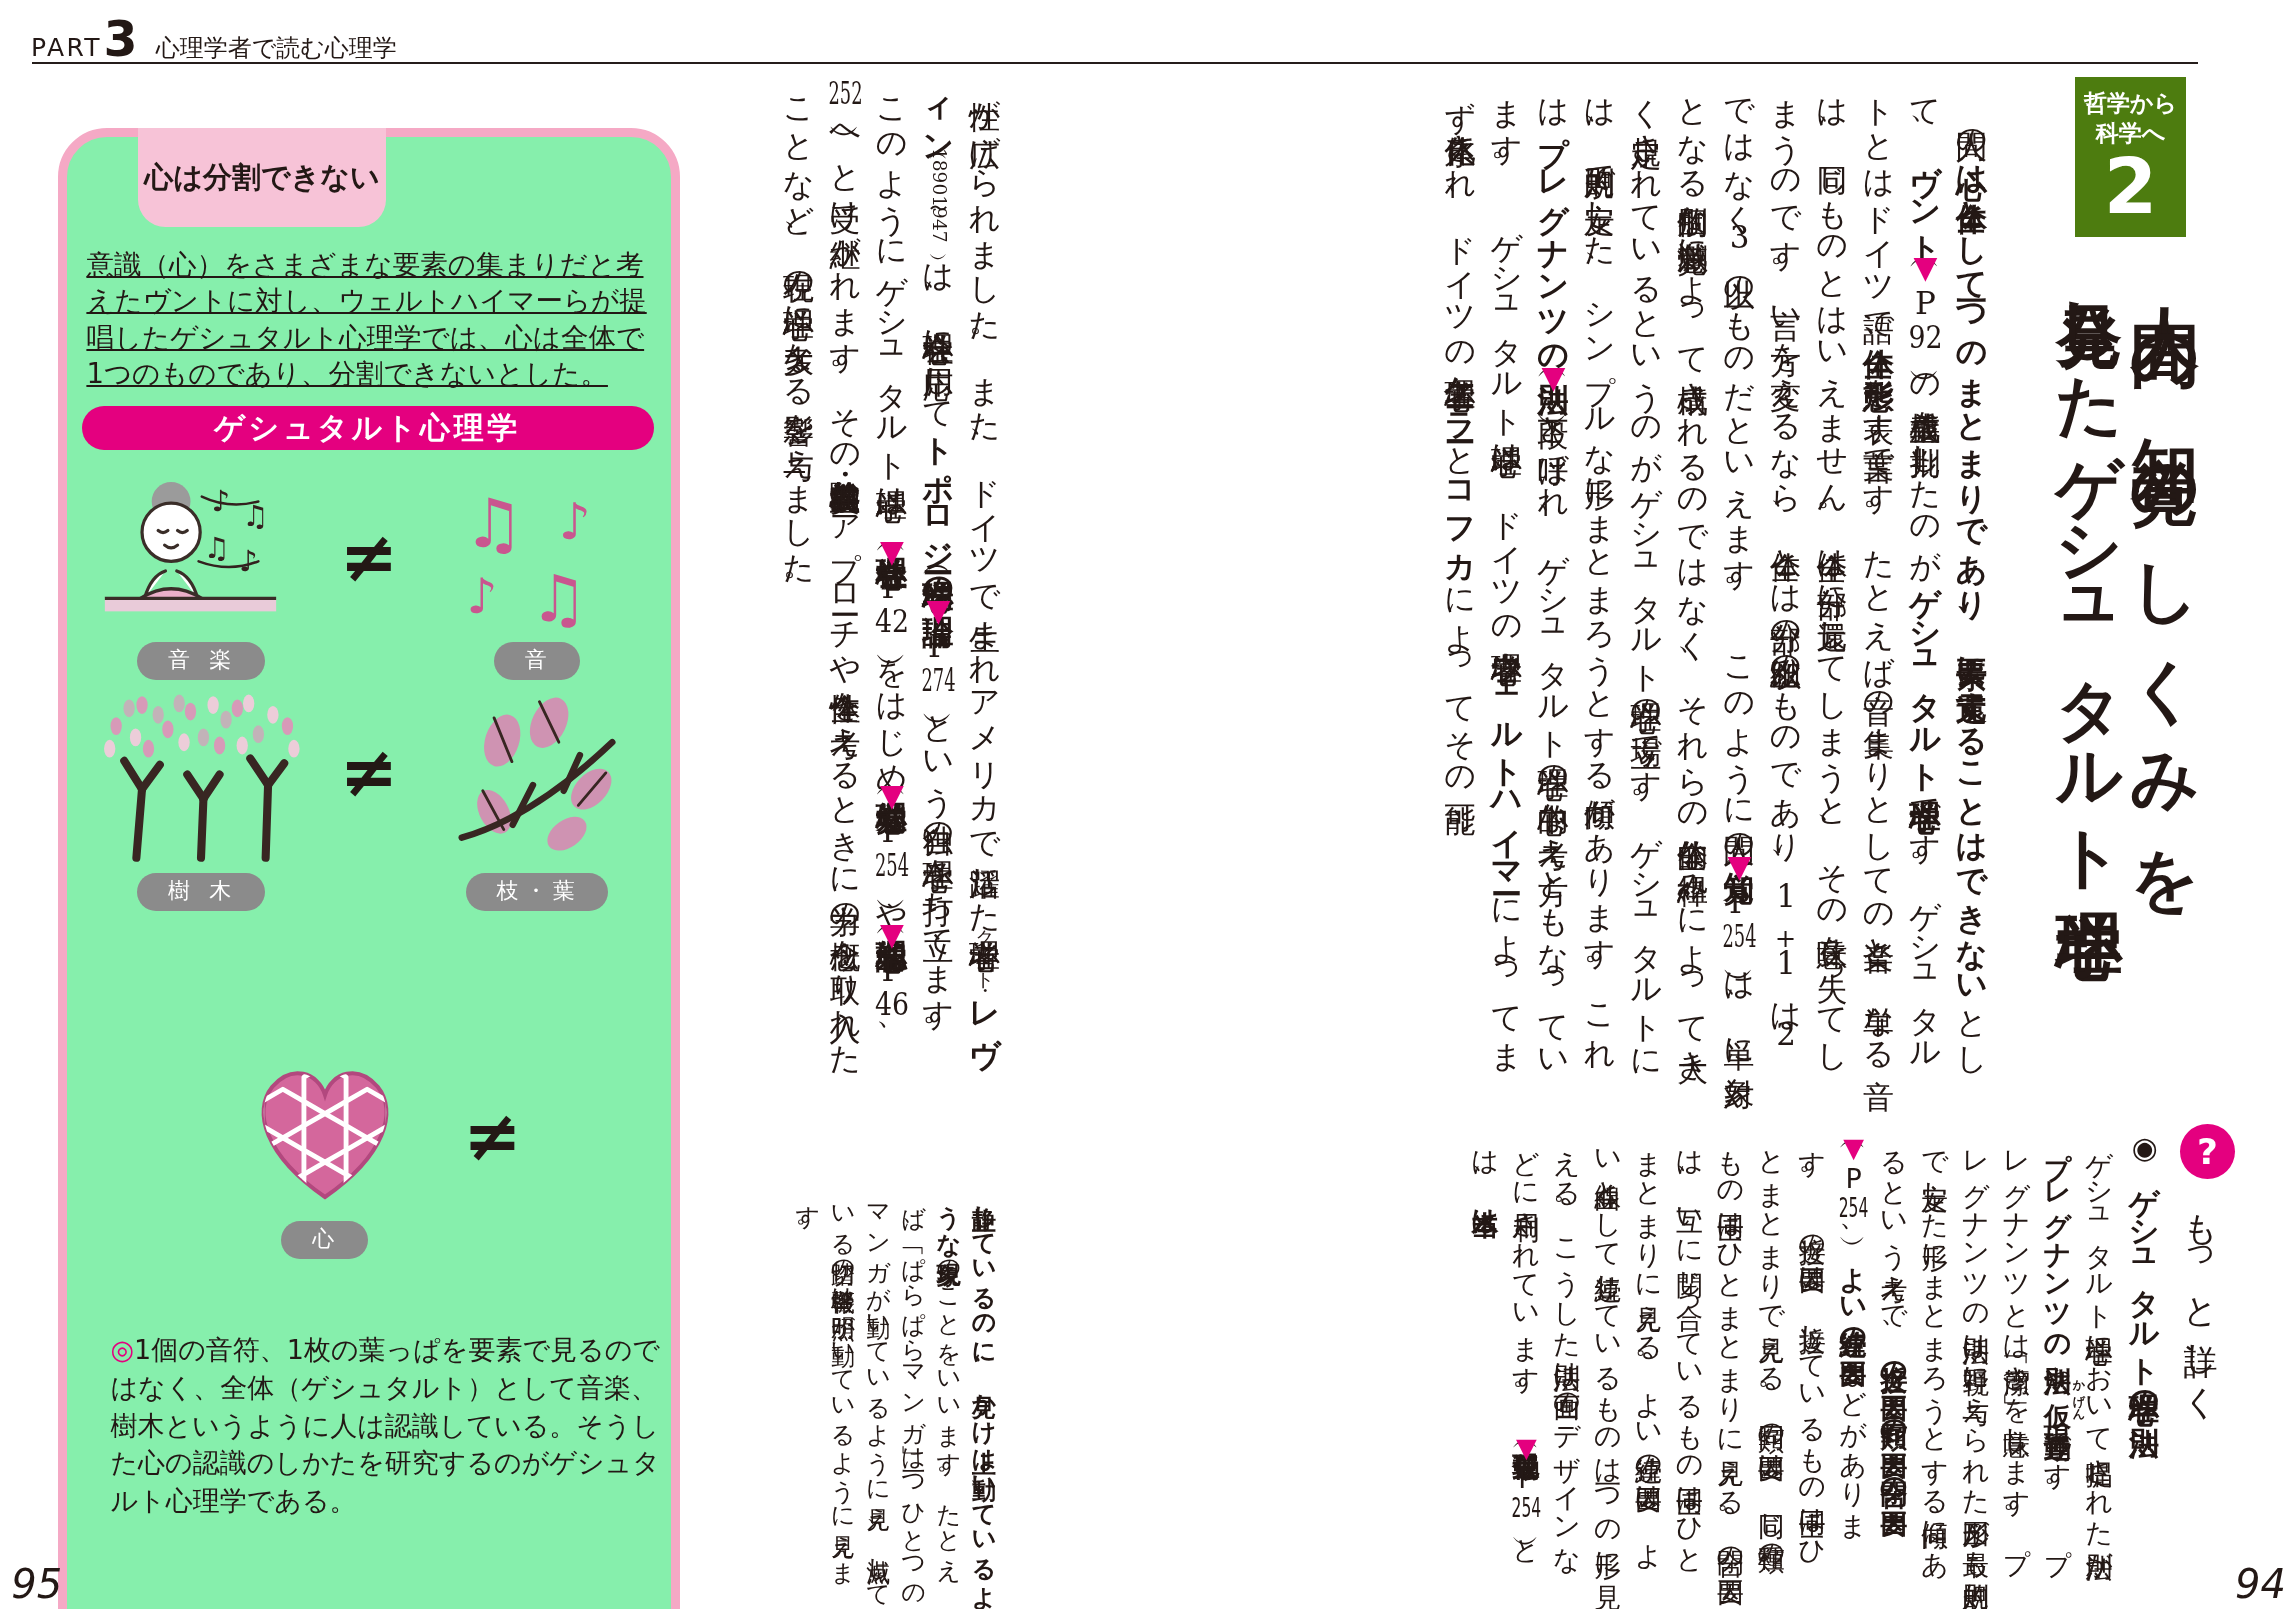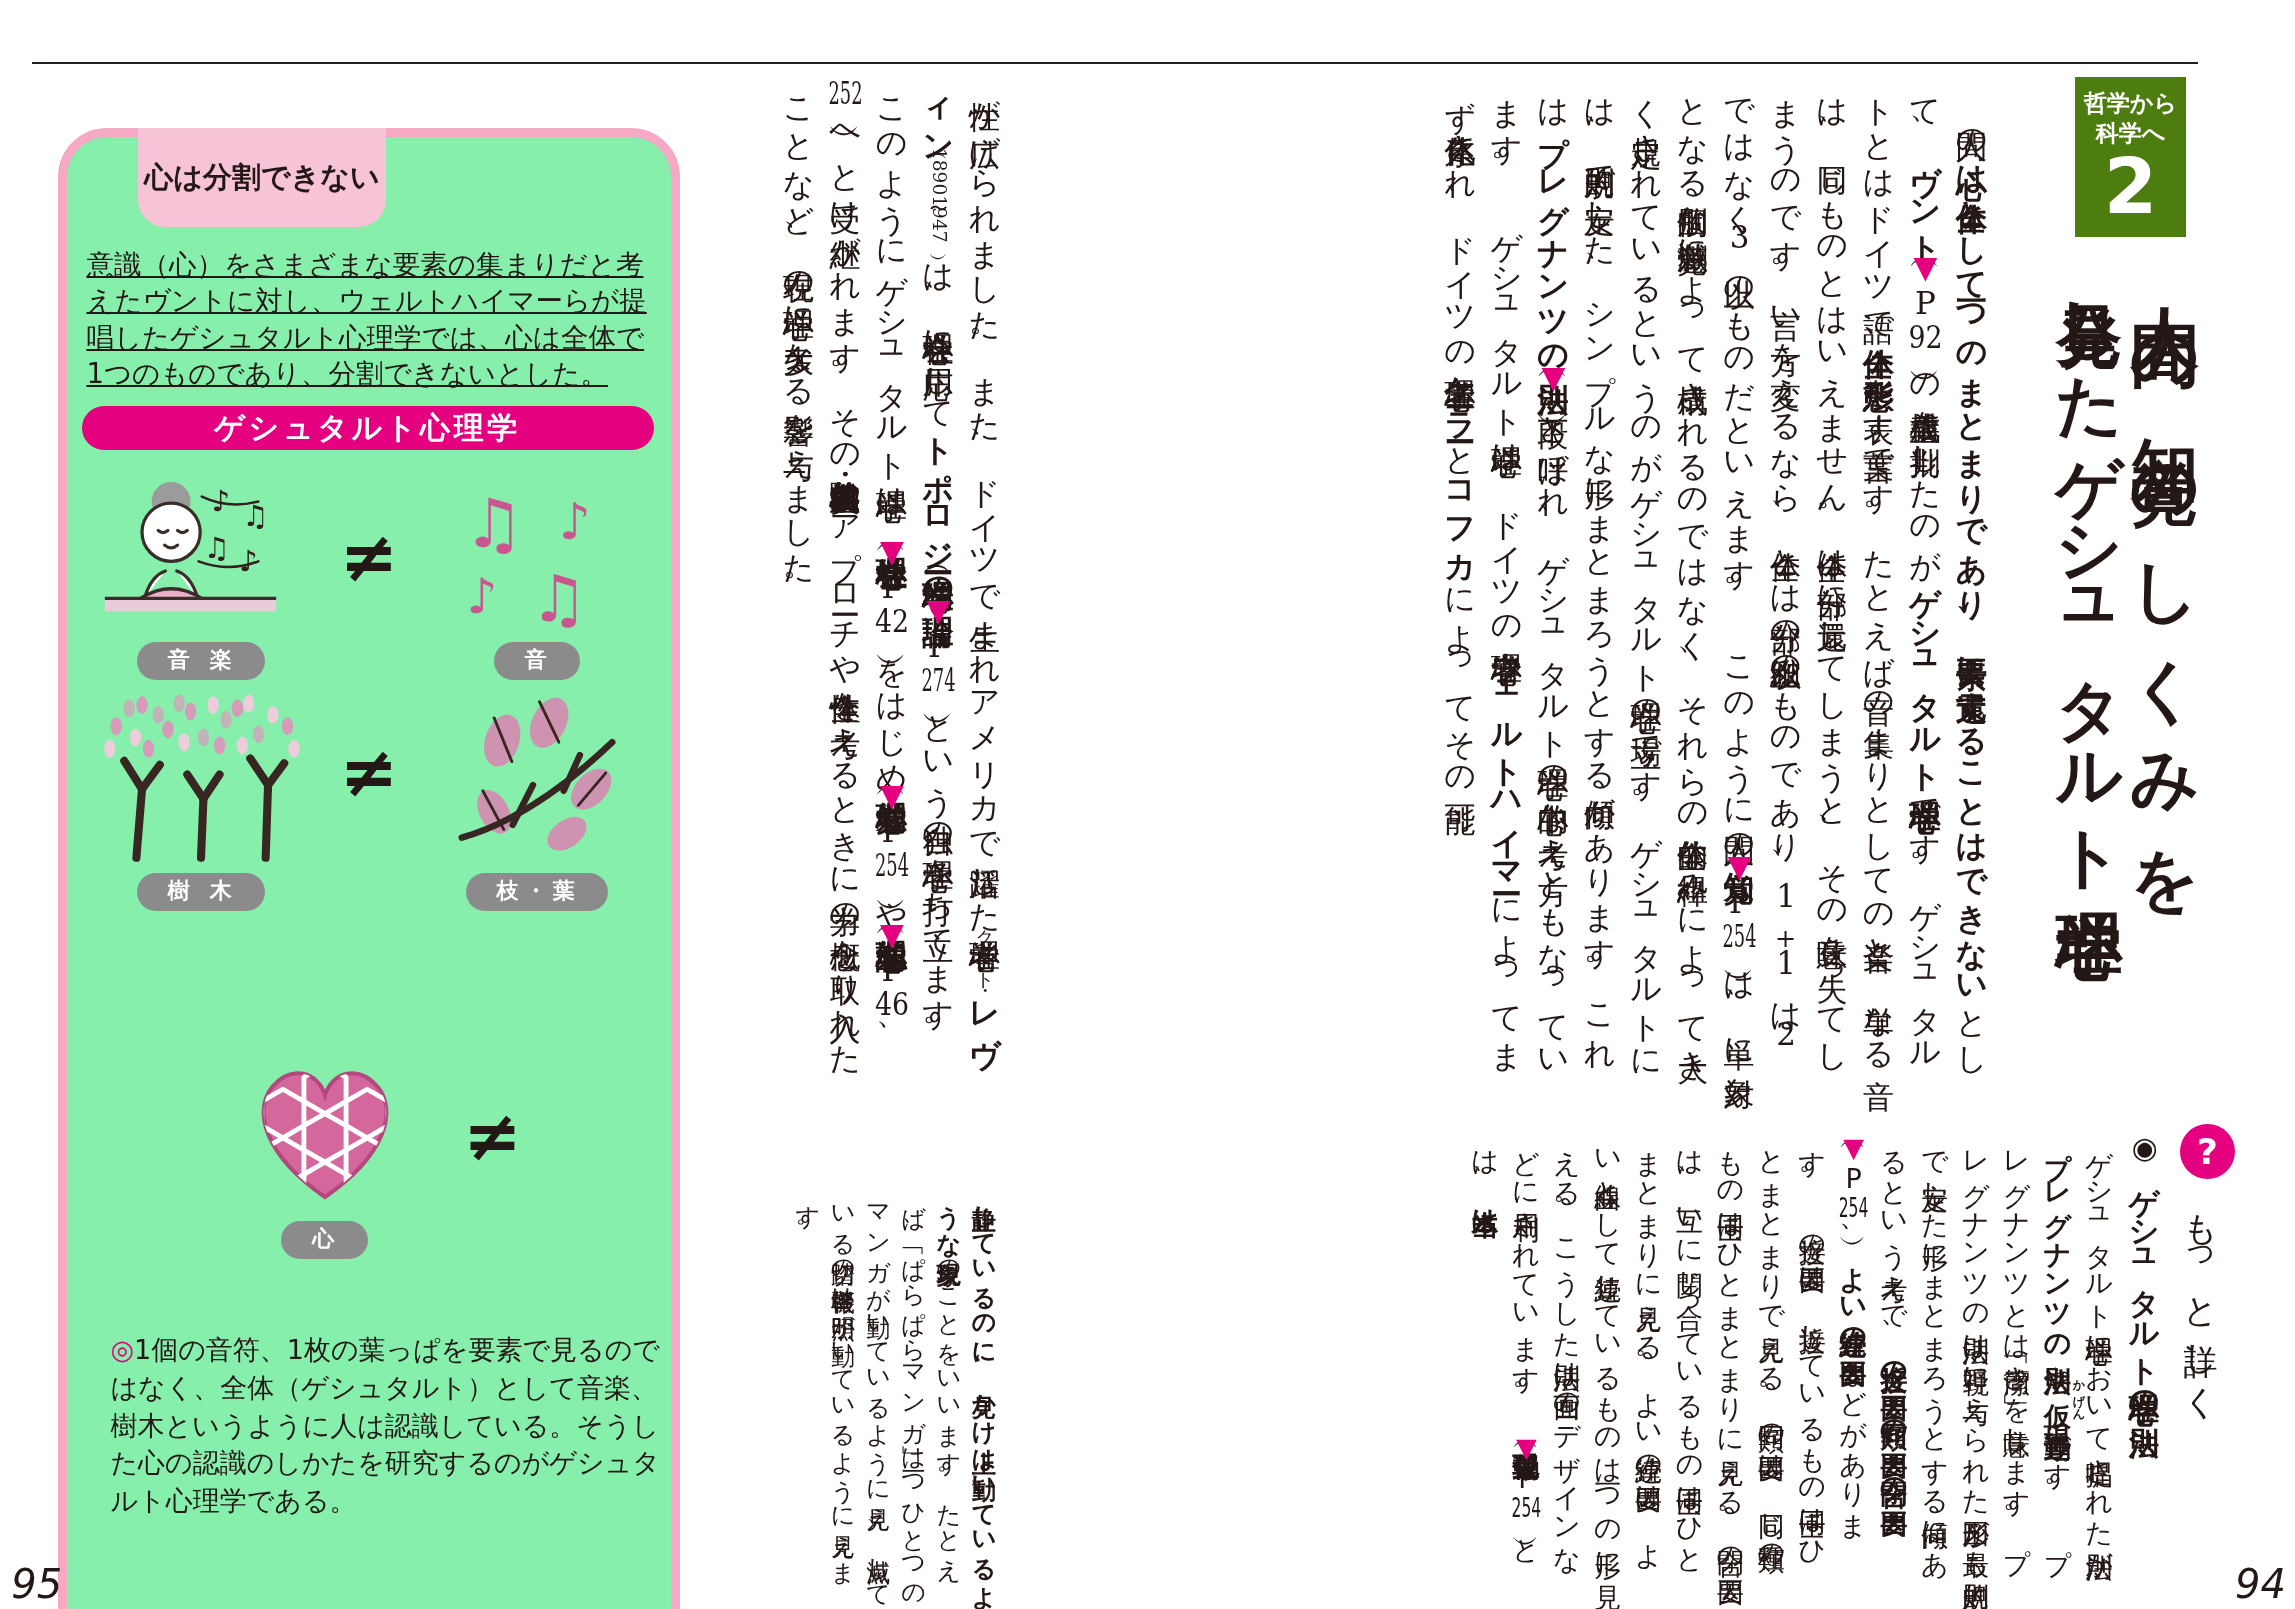--- a/index.html
+++ b/index.html
@@ -52,29 +52,34 @@
        font-size:29px;font-weight:700;}
   .box .intro{position:absolute;left:19.4px;top:109px;width:567px;font-size:27.5px;line-height:1.32;text-decoration:underline;}
   .box .banner{position:absolute;left:14.6px;top:269px;width:572px;height:44px;border-radius:22px;
        background:#e4007f;color:#fff;font-size:30px;font-weight:700;letter-spacing:0.12em;
        display:flex;align-items:center;justify-content:center;}
   .irow{position:absolute;left:0;width:604px;display:flex;justify-content:center;align-items:flex-start;}
   .row1{top:340px;} .row2{top:555px;} .row3{top:919px;}
   .cell{width:247px;display:flex;flex-direction:column;align-items:center;}
   .neq{width:89px;text-align:center;font-size:70px;font-weight:700;padding-top:39px;}
   .pill{margin-top:11.3px;background:#8b8b8b;color:#fff;font-size:22px;letter-spacing:0.28em;
-        padding:3.2px 27.5px 4.9px 31px;border-radius:19.4px;white-space:nowrap;font-weight:bold;}
+        padding:3.2px 27.5px 4.9px 31px;border-radius:19.4px;white-space:nowrap;}
   .note{position:absolute;left:19.4px;top:1194px;width:573px;font-size:27px;line-height:1.40;margin-left:24px;}
   .note .pknote{color:#e4007f;font-weight:700;}
 </style>
 </head>
 <body>
 
 <div class="page">
 
+  <div class="abs header">
+    <span class="part-label">PART</span>
+    <span class="part-num">3</span>
+    <span class="header-title">心理学者で読む心理学</span>
+  </div>
   <div class="abs hrule"></div>
 
   <div class="abs badge">
     <div class="badge-top">
       <div>哲学から</div>
       <div>科学へ</div>
     </div>
     <div class="badge-num">2</div>
   </div>
 

